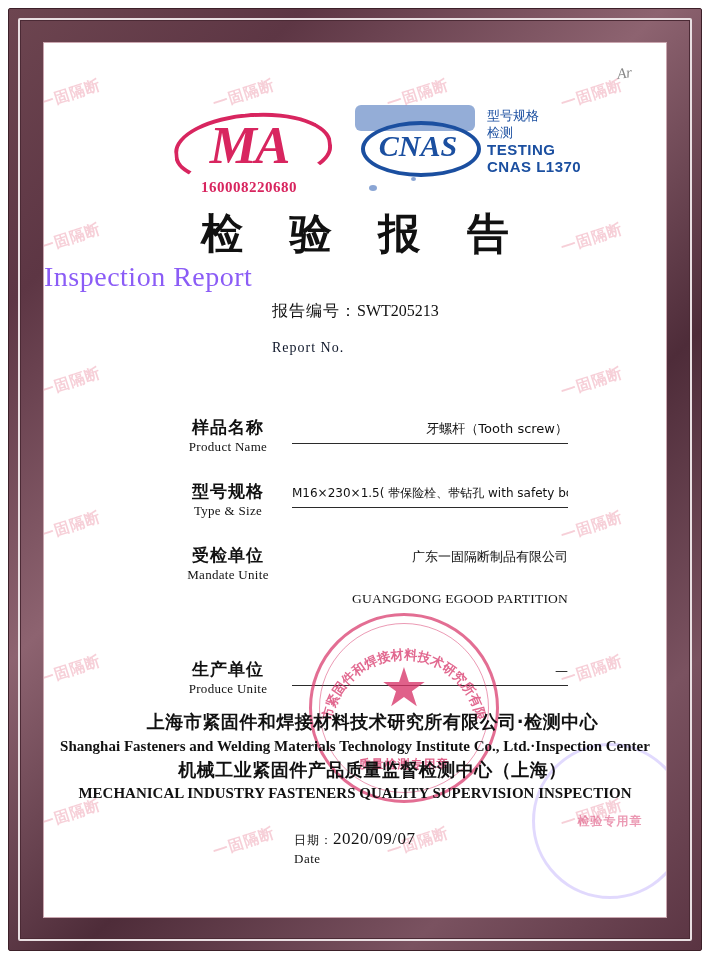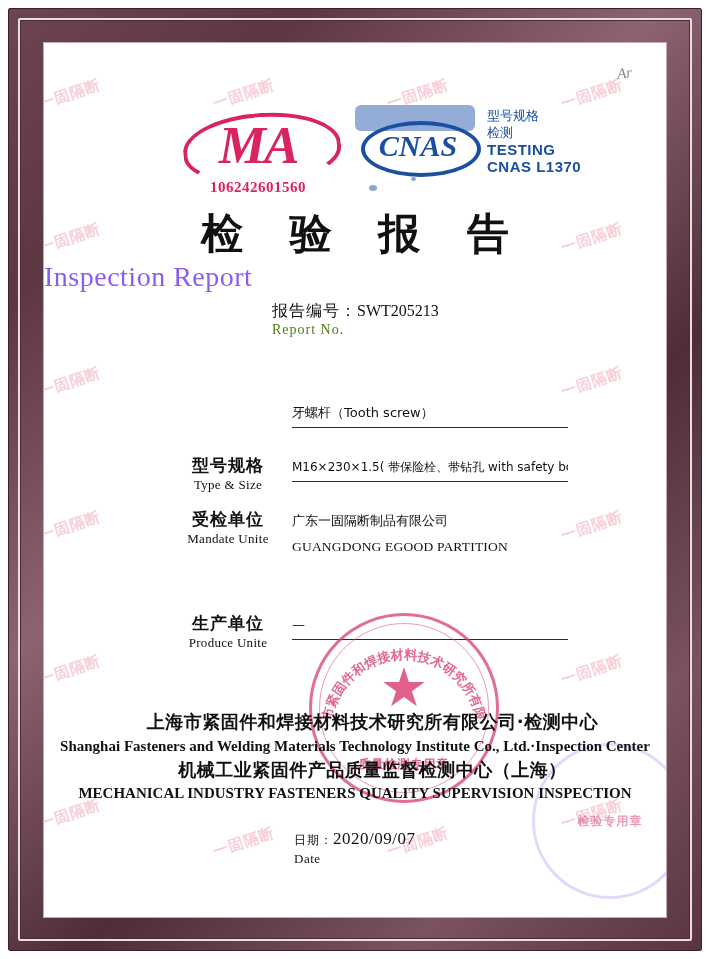--- a/index.html
+++ b/index.html
@@ -81,21 +81,21 @@
 
   
   .logos {
     position: absolute;
     left: 0; right: 0;
     top: 46px;
     height: 110px;
   }
   .cma {
     position: absolute;
-    left: 129px; top: 28px;
+    left: 120px; top: 28px;
     width: 170px;
     text-align: center;
   }
   .cma-mark {
     position: relative;
     width: 155px; height: 58px;
     margin: 0 auto;
   }
   .cma-text {
     font-family: "Liberation Serif", serif;
@@ -199,23 +199,23 @@
   }
   .report-no .lbl-cn {
     font-family: "DejaVu Sans", sans-serif;
     font-size: 16px;
     color: #111;
     letter-spacing: 1px;
   }
   .report-no .lbl-en {
     font-family: "Liberation Serif", serif;
     font-size: 14px;
-    color: #4d7c0f;
-    letter-spacing: 1px;
-    margin-top: 0;
+    color: #0f172a;
+    letter-spacing: 1px;
+    margin-top: 18px;
     display: block;
   }
   .report-no .val {
     font-family: "Liberation Serif", serif;
     font-size: 16px;
     color: #111;
   }
 
   
   .fields {
@@ -252,27 +252,28 @@
     line-height: 17px;
     letter-spacing: .3px;
   }
   .field .value-wrap {
     margin-left: 118px;
     width: 276px;
   }
   .field .value-line {
     border-bottom: 1px solid #2b2b2b;
     height: 26px;
-    text-align: left;
+    text-align: right;
     font-family: "DejaVu Sans", sans-serif;
     font-size: 13px;
     color: #111;
     line-height: 24px;
     white-space: nowrap;
     overflow: hidden;
+    margin-top: 16px;
   }
   .field .value-line.en {
     font-family: "Liberation Serif", serif;
     font-size: 13.5px;
     letter-spacing: .2px;
   }
   .field .value-line.small {
     font-size: 12px;
   }
   .field .value-line.blank { color: #111; }
@@ -470,21 +471,21 @@
 
     <div class="hand-mark">Ar</div>
 
     <div class="logos">
 
       <div class="cma">
         <div class="cma-mark">
           <div class="cma-arc"></div>
           <div class="cma-text">MA</div>
         </div>
-        <div class="cma-num">106242601560</div>
+        <div class="cma-num">160008220680</div>
       </div>
 
       <div class="cnas">
         <div class="cnas-smudge" style="left:-4px;  top:0px;   width:120px; height:26px; border-radius:6px;"></div>
         <div class="cnas-box">
           <div class="cnas-ellipse"></div>
           <div class="cnas-text">CNAS</div>
         </div>
         <div class="cnas-right">
           <div class="cn">型号规格</div>
@@ -501,20 +502,24 @@
     <div class="title-en">Inspection Report</div>
 
     <div class="report-no">
       <span class="lbl-cn">报告编号：</span><span class="val">SWT205213</span>
       <span class="lbl-en">Report No.</span>
     </div>
 
     <div class="fields">
 
       <div class="field">
+        <div class="label">
+          <span class="cn">样品名称</span>
+          <span class="en">Product Name</span>
+        </div>
         <div class="value-wrap">
           <div class="value-line">牙螺杆（Tooth screw）</div>
         </div>
       </div>
 
       <div class="field">
         <div class="label">
           <span class="cn">型号规格</span>
           <span class="en">Type &amp; Size</span>
         </div>

